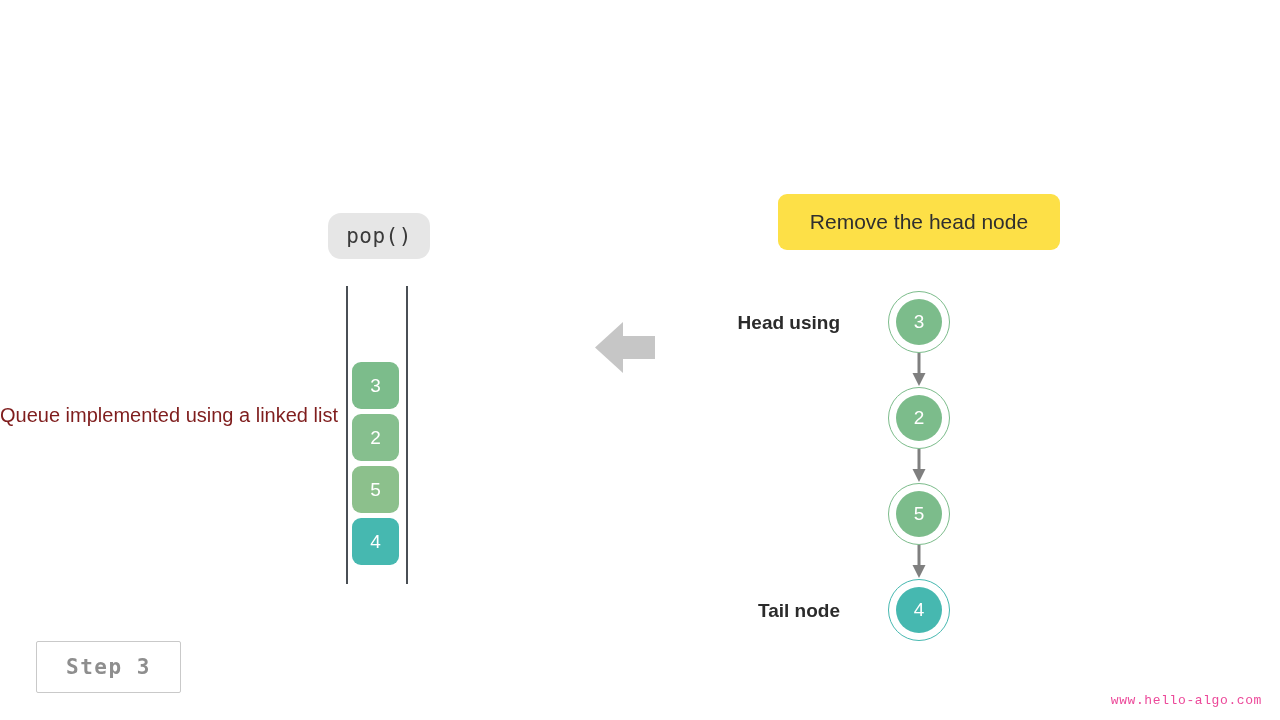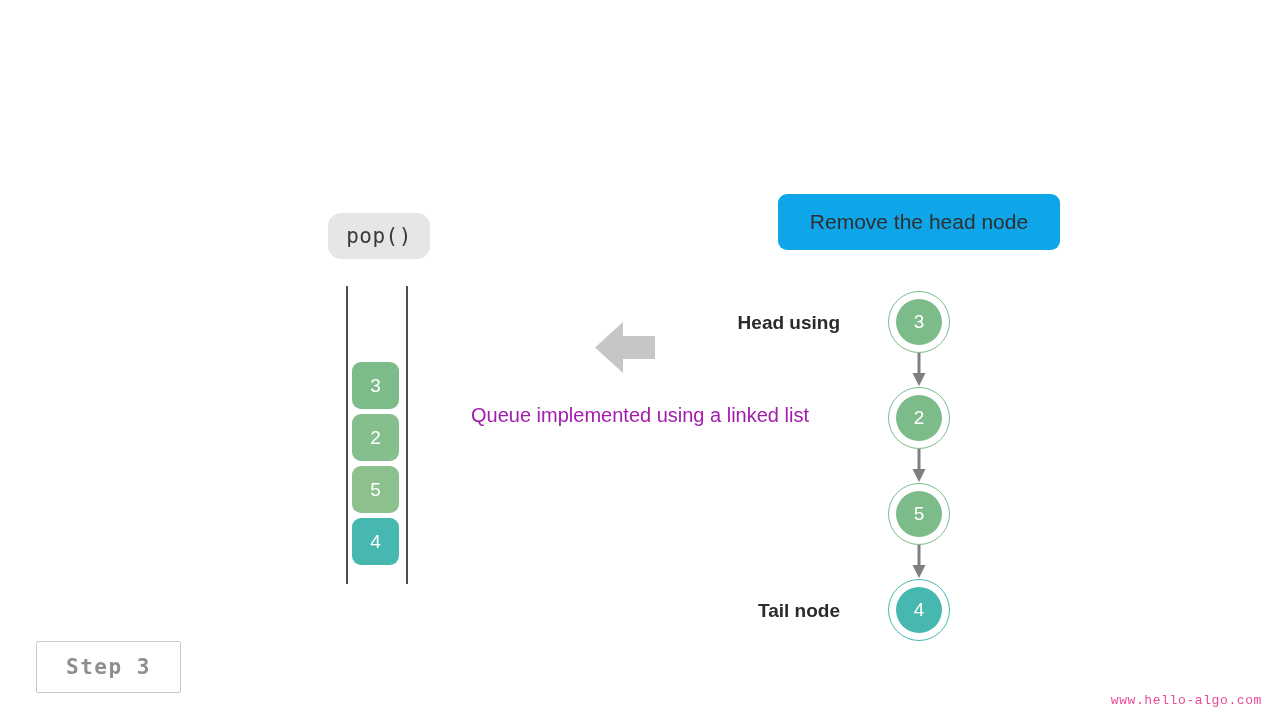--- a/index.html
+++ b/index.html
@@ -36,21 +36,21 @@
     color: #3a3a3a;
     letter-spacing: 0.5px;
   }
 
   .caption-chip {
     position: absolute;
     left: 778px;
     top: 194px;
     width: 282px;
     height: 56px;
-    background: #0ea5e9;
+    background: #fde047;
     border-radius: 9px;
     display: flex;
     align-items: center;
     justify-content: center;
     font-size: 21px;
     color: #2f2f2f;
   }
 
   .step-chip {
     position: absolute;
@@ -80,23 +80,23 @@
     font-size: 13px;
     color: #ec4899;
     letter-spacing: 0.6px;
   }
 
   .center-caption {
     position: absolute;
     left: 0;
     top: 404px;
     width: 1280px;
-    text-align: center;
+    text-align: left;
     font-size: 20px;
-    color: #a21caf;
+    color: #7f1d1d;
   }
   .center-caption .inner {
     position: relative;
     left: 0px;
   }
 
   
   .stack {
     position: absolute;
     left: 346px;

